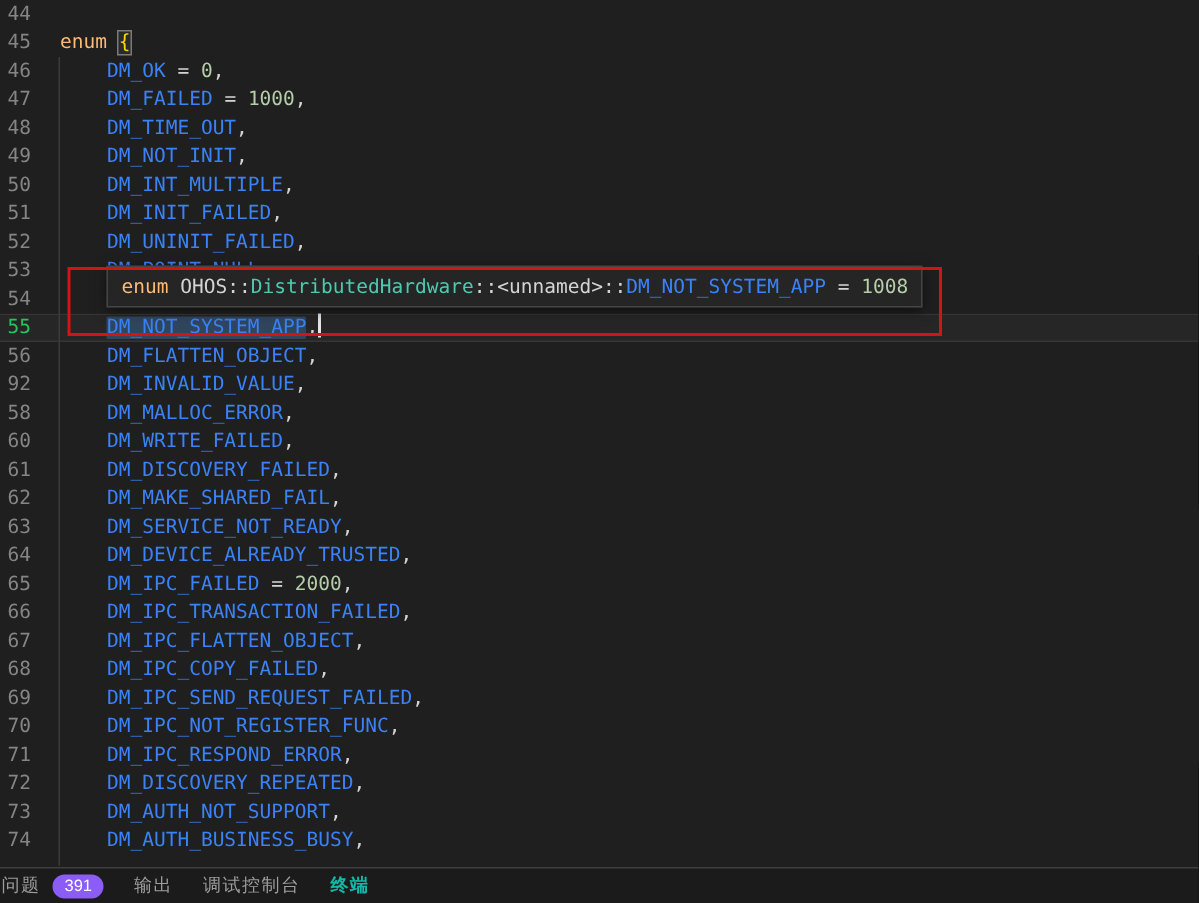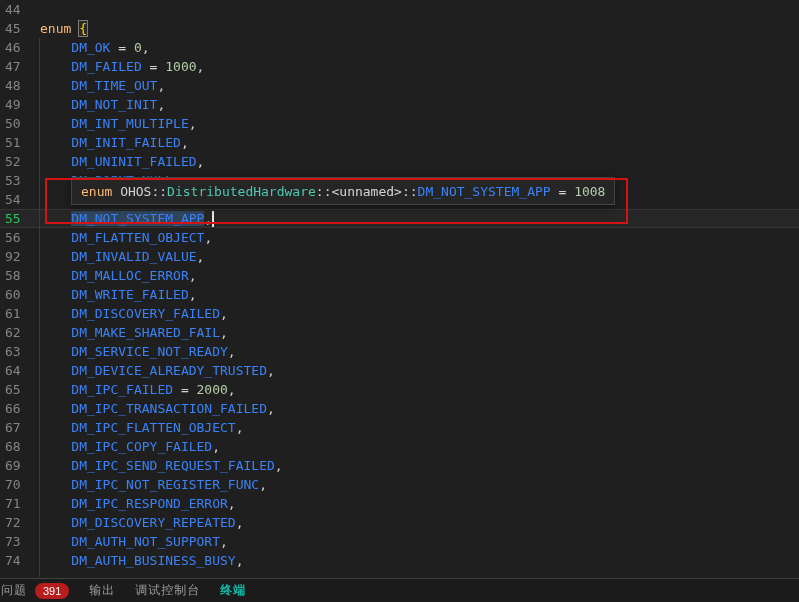--- a/index.html
+++ b/index.html
@@ -60,21 +60,21 @@
     font-family:"Liberation Sans","DejaVu Sans",sans-serif; font-size:12px;
     display:flex; align-items:flex-end; overflow:hidden;
   }
   .panel-tabs { display:flex; align-items:center; margin-left:-9px; height:100%; }
   .panel-tab {
     display:flex; align-items:center; gap:8px; color:#9d9d9d;
     padding:0 10px; height:100%; cursor:pointer; letter-spacing:1px;
   }
   .panel-tab.active { color:#14b8a6; font-weight:bold; }
   .count-badge {
-    background:#b91c1c; color:#ffffff; font-size:11px; font-weight:normal;
+    background:#8b5cf6; color:#ffffff; font-size:11px; font-weight:normal;
     letter-spacing:0; border-radius:10px; padding:1px 8px; line-height:14px;
   }
 </style>
 </head>
 <body>
 
 <div class="screen">
 
   <div class="editor">
     <div id="code-rows">

